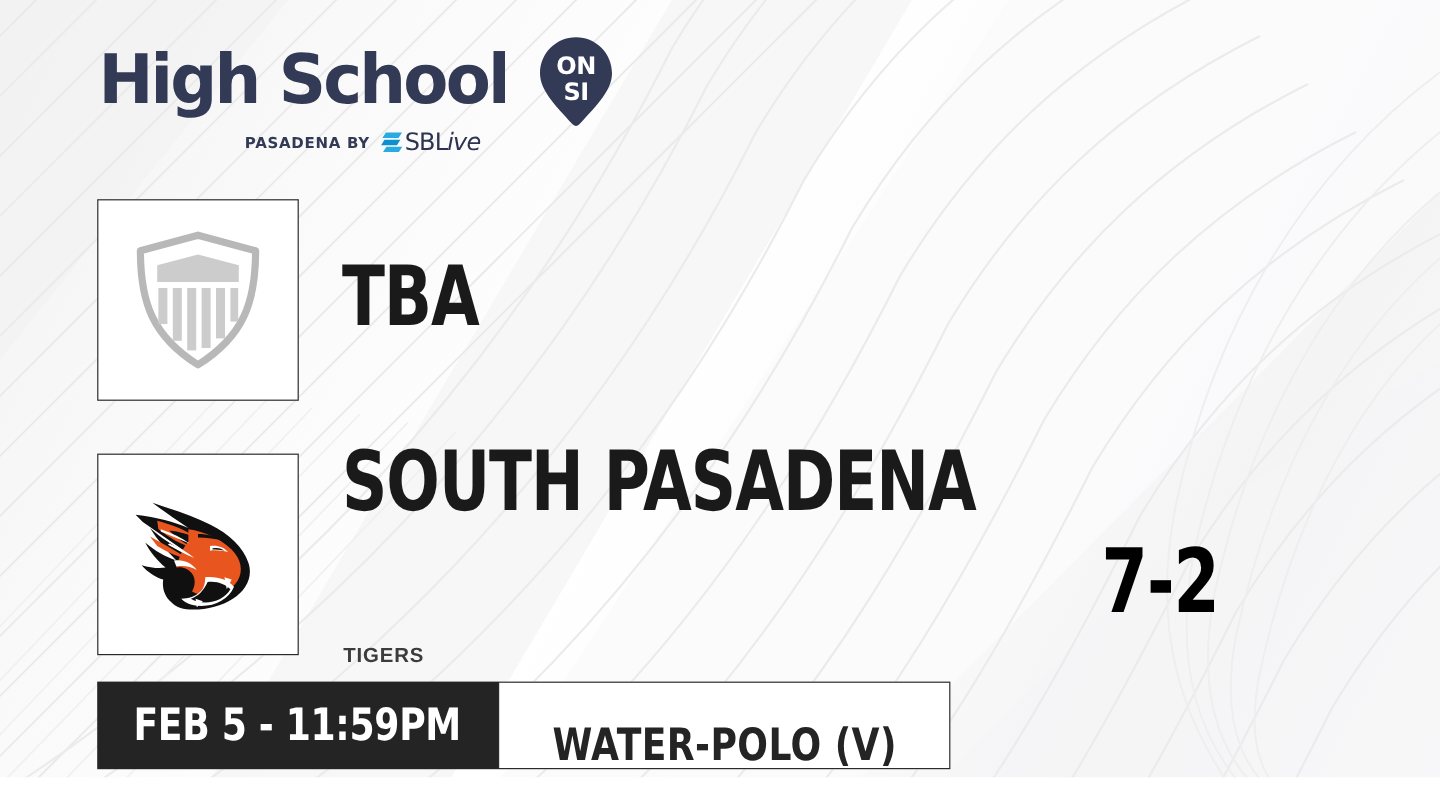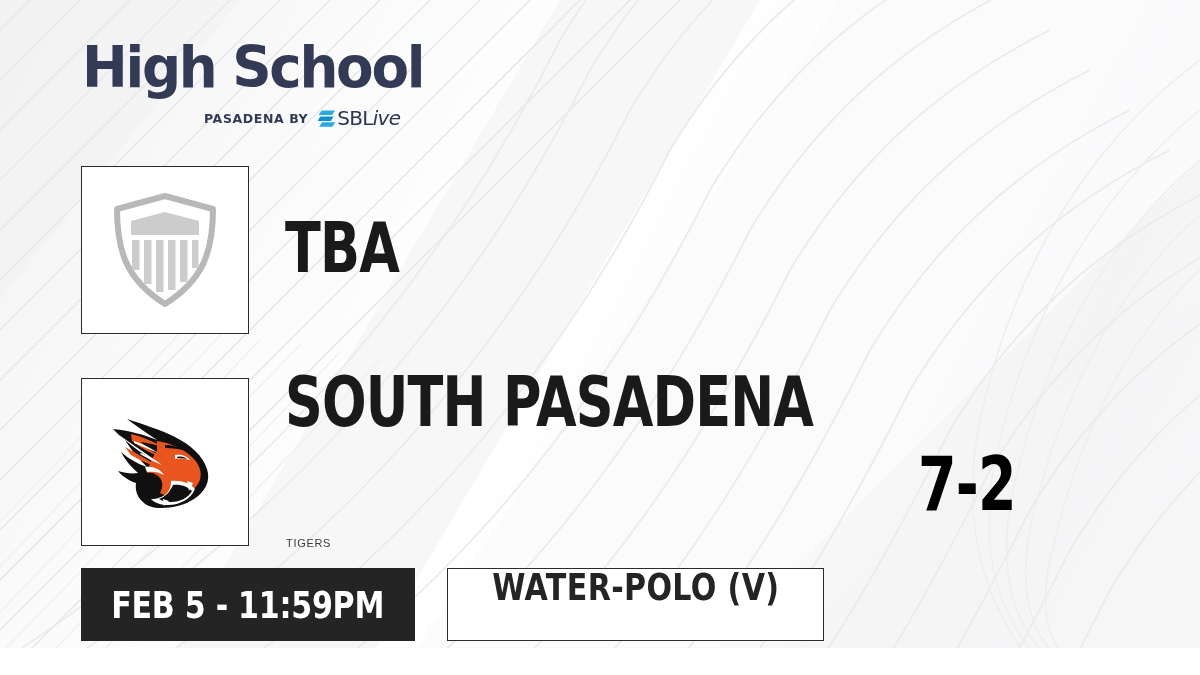--- a/index.html
+++ b/index.html
@@ -136,24 +136,25 @@
     line-height: 64px;
     letter-spacing: -1px;
     transform: scaleX(0.82) scaleY(1.08);
   }
 
   .team-mascot {
     position: absolute;
     left: 286px;
     top: 537px;
     font-family: "Liberation Sans", sans-serif;
-    font-size: 11px;
+    font-size: 17px;
     letter-spacing: 0.7px;
     color: #3c3c3c;
     white-space: nowrap;
+    font-weight: bold;
   }
 
   .team-record {
     position: absolute;
     left: 918px;
     top: 452px;
     font-family: "DejaVu Sans", sans-serif;
     font-weight: bold;
     font-size: 66px;
     line-height: 66px;
@@ -165,37 +166,36 @@
   }
 
   
   .info-bar {
     position: absolute;
     left: 81px;
     top: 568px;
     height: 73px;
     display: flex;
     align-items: stretch;
-    gap: 32px;
   }
   .info-date {
     background: #242424;
     color: #ffffff;
     width: 334px;
     display: flex;
     align-items: center;
     justify-content: center;
   }
   .info-sport {
     background: #ffffff;
     border: 1.4px solid #2b2b2b;
     box-sizing: border-box;
     width: 377px;
     display: flex;
-    align-items: flex-start;
+    align-items: flex-end;
     justify-content: center;
     color: #242424;
   }
   .info-text {
     font-family: "DejaVu Sans", sans-serif;
     font-weight: bold;
     font-size: 35px;
     line-height: 36px;
     letter-spacing: -0.3px;
     white-space: nowrap;
@@ -275,20 +275,27 @@
           <line x1="30" y1="675" x2="340" y2="352"></line>
           <line x1="80" y1="675" x2="380" y2="360"></line>
         </g>
       </g>
     </svg>
   </div>
 
   <div class="brand">
     <div class="brand-row">
       <div class="brand-word">High School</div>
+      <div class="brand-pin">
+        <svg viewBox="0 0 62 78" width="62" height="78" xmlns="http://www.w3.org/2000/svg">
+          <path d="M31 2 C 14.4 2 1 15.4 1 32 C 1 46 13 58 28.4 74.8 C 29.8 76.3 32.2 76.3 33.6 74.8 C 49 58 61 46 61 32 C 61 15.4 47.6 2 31 2 Z" fill="#333a56"></path>
+          <text x="31" y="33" text-anchor="middle" font-family="DejaVu Sans, sans-serif" font-size="20" font-weight="bold" fill="#ffffff" letter-spacing="-0.5">ON</text>
+          <text x="31" y="54" text-anchor="middle" font-family="DejaVu Sans, sans-serif" font-size="20" font-weight="bold" fill="#ffffff" letter-spacing="-0.5">SI</text>
+        </svg>
+      </div>
     </div>
 
     <div class="brand-sub">
       <span class="powered-by">PASADENA BY</span>
       <span class="sbl-mark">
         <svg class="sbl-s" width="19" height="19" viewBox="0 0 19 19" xmlns="http://www.w3.org/2000/svg">
           <path d="M4.6 1.4 H18 L15.1 6.0 H1.6 Z" fill="#29abe2"></path>
           <path d="M3.4 7.5 H16.6 L13.8 12.0 H0.6 Z" fill="#0d8fd0"></path>
           <path d="M5.0 13.2 H18.2 L15.4 17.7 H2.2 Z" fill="#29abe2"></path>
         </svg>

